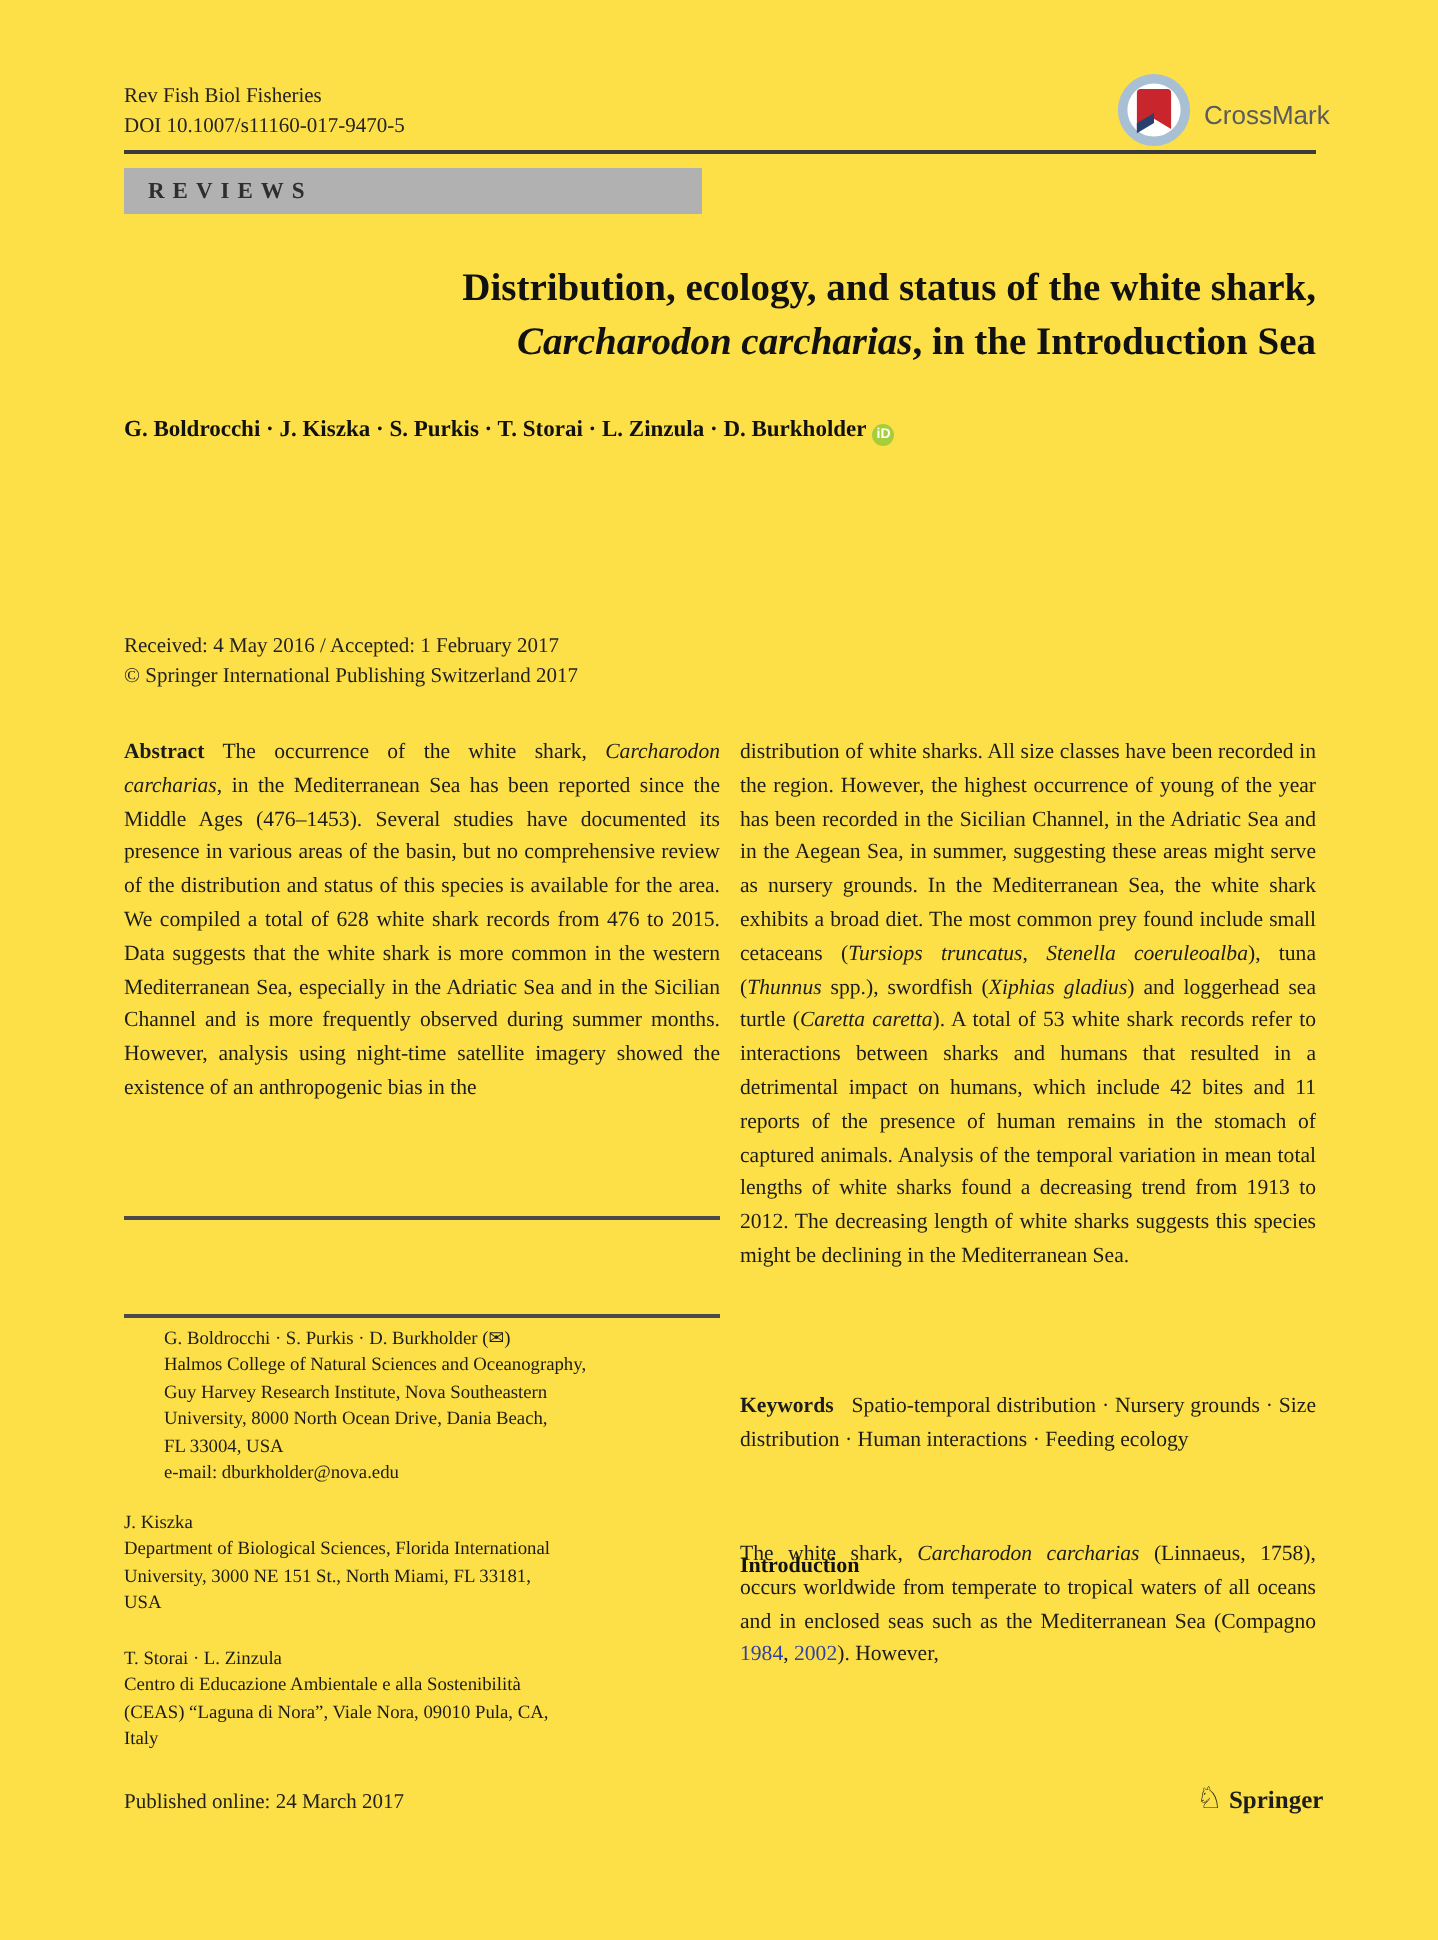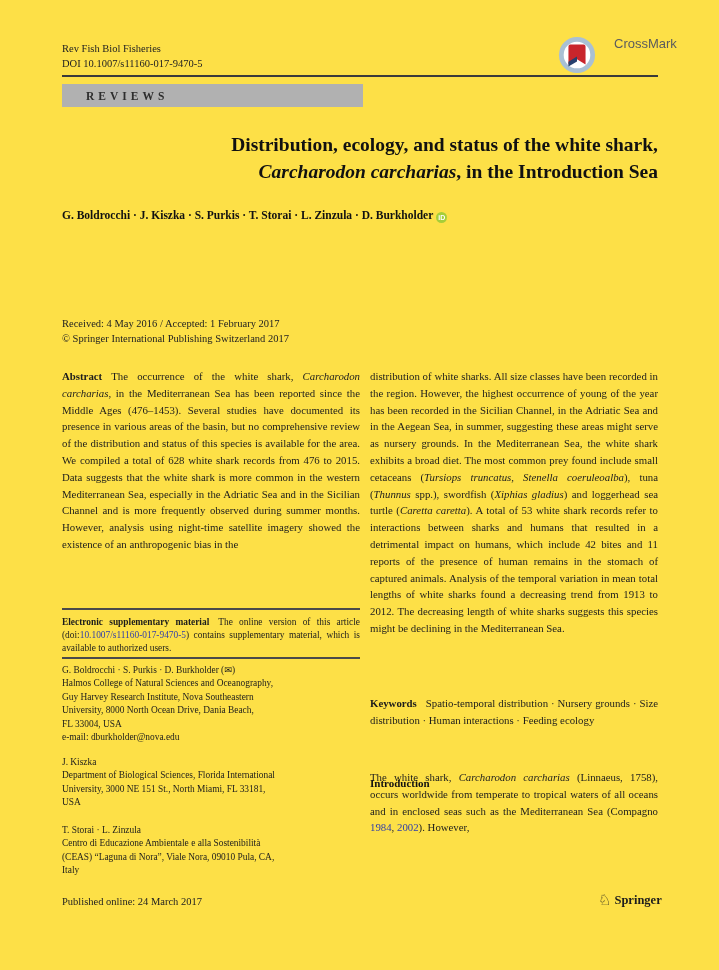--- a/index.html
+++ b/index.html
@@ -4,25 +4,25 @@
 <style>
   html,body{margin:0;padding:0;background:#ffffff;}
   .page{position:relative;width:719px;height:970px;background:#fde047;overflow:hidden;
         font-family:"Liberation Serif","DejaVu Serif",serif;color:#1c1c1c;}
   .abs{position:absolute;}
 
   
   .jmeta{font-size:10.5px;line-height:15px;color:#222;}
   .head-rule{left:62px;top:75px;width:596px;height:2px;background:#3a3a3a;}
   .banner{left:62px;top:84px;width:277px;height:23px;background:#b1b1b1;
-          display:flex;align-items:center;padding-left:24px;}
+          display:flex;align-items:center;padding-left:12px;}
   .banner span{font-size:11.5px;font-weight:bold;letter-spacing:4px;color:#2e2e2e;}
 
   
-  .cm{left:558px;top:36px;display:flex;align-items:flex-start;gap:18px;cursor:pointer;}
+  .cm{left:558px;top:36px;display:flex;align-items:center;gap:6px;cursor:pointer;}
   .cm-text{font-family:"Liberation Sans","DejaVu Sans",sans-serif;font-size:13px;color:#5a5b5e;}
 
   
   .title{left:62px;top:131px;width:596px;font-size:19.5px;font-weight:bold;line-height:27px;color:#111;text-align:right;}
   .title .it{font-style:italic;}
   .authors{left:62px;top:209px;width:596px;font-size:11.5px;font-weight:bold;color:#111;}
   .orcid{display:inline-block;width:11px;height:11px;border-radius:50%;background:#a6ce39;
          color:#fff;font-family:"Liberation Sans",sans-serif;font-size:7px;font-weight:bold;
          text-align:center;line-height:11px;vertical-align:-1px;margin-left:3px;cursor:pointer;}
 
@@ -88,24 +88,23 @@
   </div>
 
   <div class="abs recv">
     <div>Received: 4 May 2016 / Accepted: 1 February 2017</div>
     <div>© Springer International Publishing Switzerland 2017</div>
   </div>
 
   <div class="abs col-text left-col" style="top:368px;"><span class="seg-lbl">Abstract</span><span>The occurrence of the white shark, </span><span class="seg-i">Carcharodon carcharias</span><span>, in the Mediterranean Sea has been reported since the Middle Ages (476–1453). Several studies have documented its presence in various areas of the basin, but no comprehensive review of the distribution and status of this species is available for the area. We compiled a total of 628 white shark records from 476 to 2015. Data suggests that the white shark is more common in the western Mediterranean Sea, especially in the Adriatic Sea and in the Sicilian Channel and is more frequently observed during summer months. However, analysis using night-time satellite imagery showed the existence of an anthropogenic bias in the</span></div>
 
   <div class="abs fn-rule"></div>
-  <div class="abs small-text left-col" style="top:616px;"><span class="seg-lbl">Electronic supplementary material</span><span>The online version of this article (doi:</span><a class="seg-a">10.1007/s11160-017-9470-5</a><span>) contains supplementary material, which is available to authorized users.</span></div>
   <div class="abs fn-rule2"></div>
 
-  <div class="abs affil left-col" style="top:664px;">G. Boldrocchi · S. Purkis · D. Burkholder (✉)
+  <div class="abs affil left-col" style="top:664px;margin-left:20px;">G. Boldrocchi · S. Purkis · D. Burkholder (✉)
 Halmos College of Natural Sciences and Oceanography,
 Guy Harvey Research Institute, Nova Southeastern
 University, 8000 North Ocean Drive, Dania Beach,
 FL 33004, USA
 e-mail: dburkholder@nova.edu</div>
   <div class="abs affil left-col" style="top:756px;">J. Kiszka
 Department of Biological Sciences, Florida International
 University, 3000 NE 151 St., North Miami, FL 33181,
 USA</div>
   <div class="abs affil left-col" style="top:824px;">T. Storai · L. Zinzula

